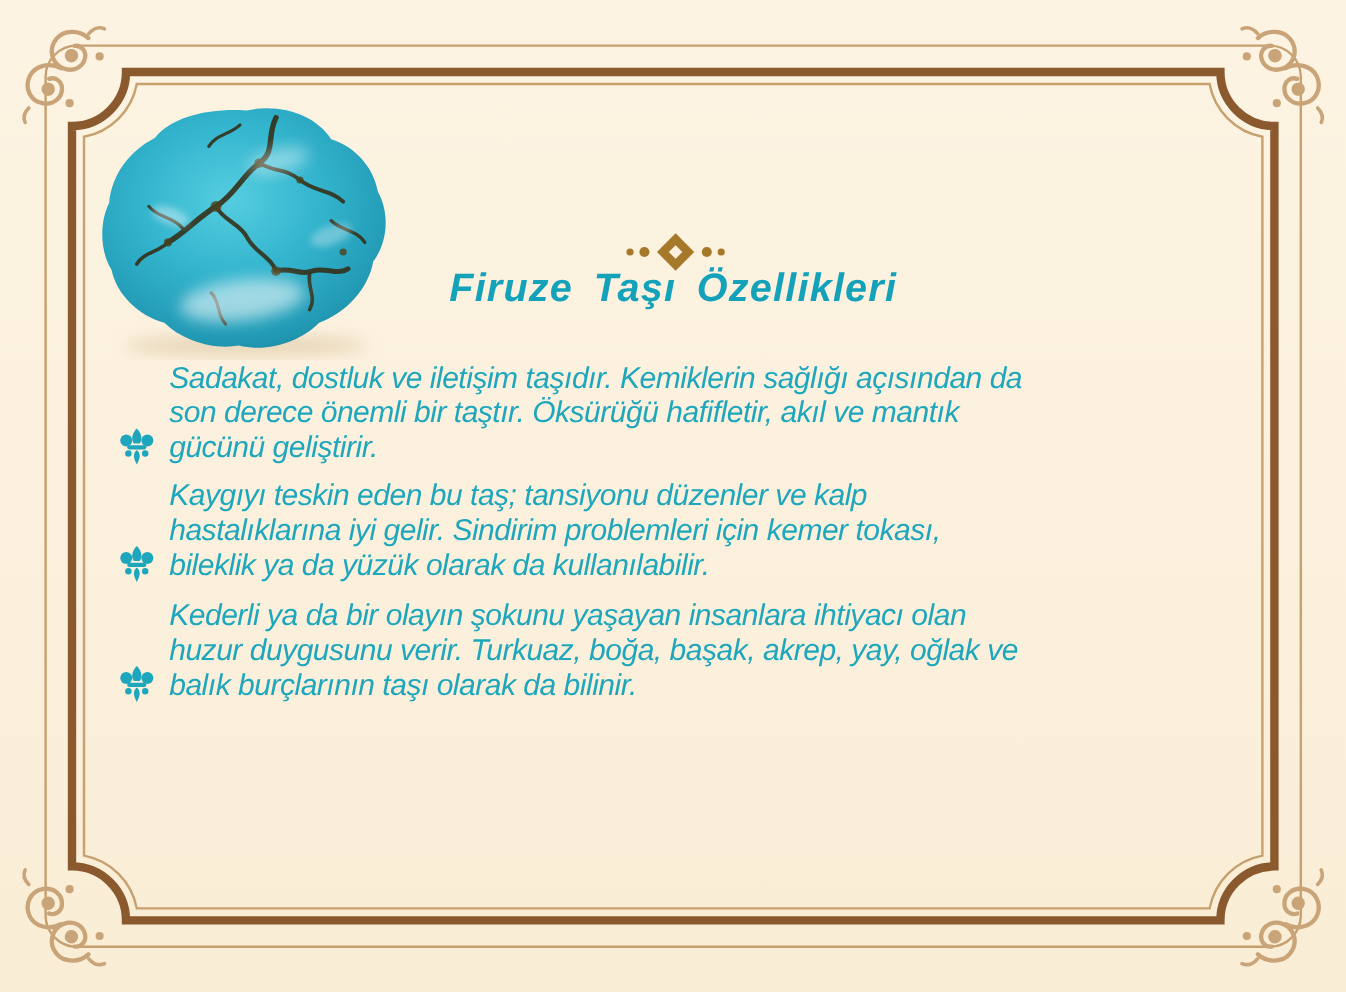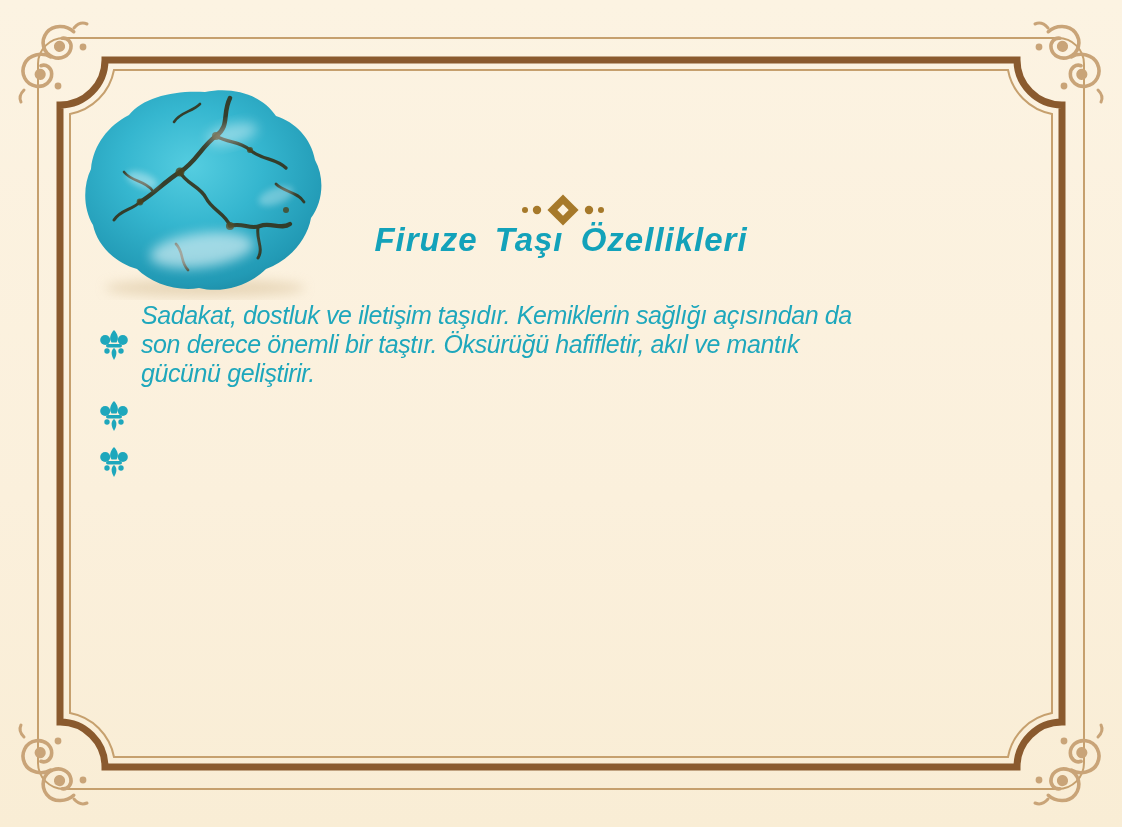--- a/index.html
+++ b/index.html
@@ -18,21 +18,21 @@
     position:absolute;left:0;top:221px;width:1122px;
     text-align:center;
     font-style:italic;font-weight:bold;font-size:33px;
     letter-spacing:1px;word-spacing:7px;
     color:#13a2ba;
   }
   #features{
     position:absolute;left:99px;top:301px;width:915px;
   }
   .feature{
-    display:flex;align-items:center;
+    display:flex;align-items:flex-end;
     margin-bottom:11px;
   }
   .feature:nth-child(2){margin-bottom:13px;}
   .feature:nth-child(3){margin-bottom:22px;}
   .feature .bullet{
     flex:0 0 30px;width:30px;height:32px;margin-top:1px;margin-right:12px;
   }
   .feature p{
     margin:0;
     white-space:pre-line;
@@ -166,29 +166,35 @@
     <div class="feature">
       <svg class="bullet" viewBox="0 0 30 32" fill="#1ea7bc">
         <path d="M15 1 C19 5 20 10 17.5 13.5 L12.5 13.5 C10 10 11 5 15 1 Z"></path>
         <circle cx="6.2" cy="11" r="5"></circle>
         <circle cx="23.8" cy="11" r="5"></circle>
         <rect x="7" y="15" width="16" height="3.6" rx="1.8"></rect>
         <path d="M15 19 C18.2 21.5 18.2 25.5 15 31 C11.8 25.5 11.8 21.5 15 19 Z"></path>
         <circle cx="8" cy="22" r="2.7"></circle>
         <circle cx="22" cy="22" r="2.7"></circle>
       </svg>
+      <p>Kaygıyı teskin eden bu taş; tansiyonu düzenler ve kalp
+hastalıklarına iyi gelir. Sindirim problemleri için kemer tokası,
+bileklik ya da yüzük olarak da kullanılabilir.</p>
     </div>
 
 
     <div class="feature">
       <svg class="bullet" viewBox="0 0 30 32" fill="#1ea7bc">
         <path d="M15 1 C19 5 20 10 17.5 13.5 L12.5 13.5 C10 10 11 5 15 1 Z"></path>
         <circle cx="6.2" cy="11" r="5"></circle>
         <circle cx="23.8" cy="11" r="5"></circle>
         <rect x="7" y="15" width="16" height="3.6" rx="1.8"></rect>
         <path d="M15 19 C18.2 21.5 18.2 25.5 15 31 C11.8 25.5 11.8 21.5 15 19 Z"></path>
         <circle cx="8" cy="22" r="2.7"></circle>
         <circle cx="22" cy="22" r="2.7"></circle>
       </svg>
+      <p>Kederli ya da bir olayın şokunu yaşayan insanlara ihtiyacı olan
+huzur duygusunu verir. Turkuaz, boğa, başak, akrep, yay, oğlak ve
+balık burçlarının taşı olarak da bilinir.</p>
     </div>
 
   </div>
 </div>
 
 </body></html>

